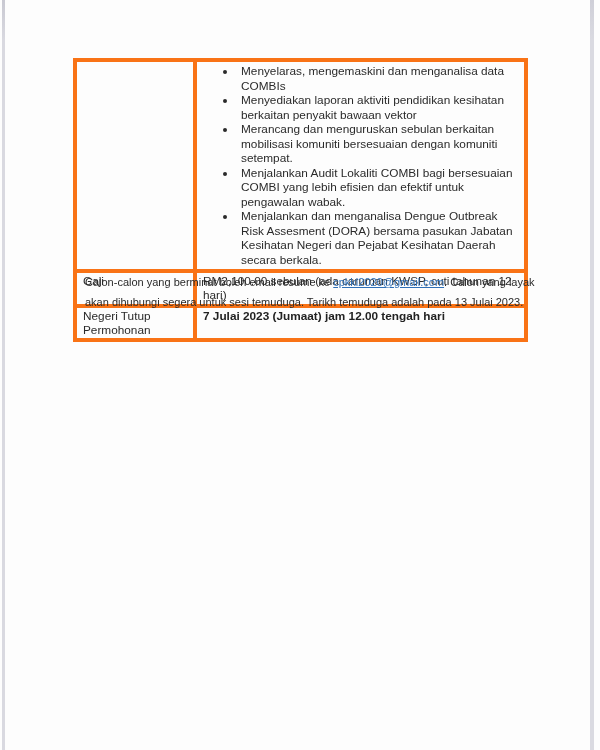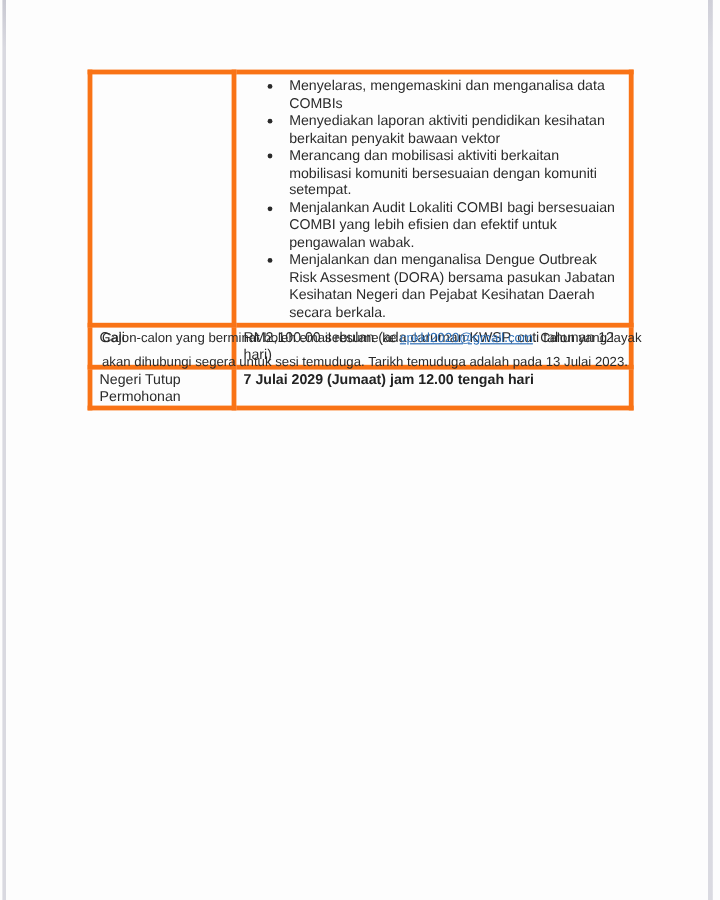--- a/index.html
+++ b/index.html
@@ -85,30 +85,30 @@
 <div class="page-edge right"></div>
 
 <table class="info-table">
   <tbody>
       <tr>
     <td class="label-cell"></td>
     <td>
       <ul class="duties">
         <li>Menyelaras, mengemaskini dan menganalisa data COMBIs</li>
         <li>Menyediakan laporan aktiviti pendidikan kesihatan berkaitan penyakit bawaan vektor</li>
-        <li>Merancang dan mobilisasi aktiviti berkaitan mobilisasi komuniti bersesuaian dengan komuniti setempat.</li>
+        <li>Merancang dan menguruskan sebulan berkaitan mobilisasi komuniti bersesuaian dengan komuniti setempat.</li>
         <li>Menjalankan Audit Lokaliti COMBI bagi bersesuaian COMBI yang lebih efisien dan efektif untuk pengawalan wabak.</li>
         <li>Menjalankan dan menganalisa Dengue Outbreak Risk Assesment (DORA) bersama pasukan Jabatan Kesihatan Negeri dan Pejabat Kesihatan Daerah secara berkala.</li>
       </ul>
     </td>
   </tr>
   <tr>
     <td class="label-cell">Gaji</td>
     <td>RM2,100.00 sebulan (ada caruman KWSP, cuti tahunan 12 hari)</td>
   </tr>
   <tr>
     <td class="label-cell">Negeri Tutup Permohonan</td>
-    <td class="bold-cell">7 Julai 2029 (Jumaat) jam 12.00 tengah hari</td>
+    <td class="bold-cell">7 Julai 2023 (Jumaat) jam 12.00 tengah hari</td>
   </tr>
 </tbody>
   </table>
 
 <p class="closing-note"><span>Calon-calon yang berminat boleh email resume ke </span><a href="#" class="email-link">cpkkl2020@gmail.com</a><span>. Calon yang layak akan dihubungi segera untuk sesi temuduga. Tarikh temuduga adalah pada 13 Julai 2023.</span></p>
 
 </body></html>

